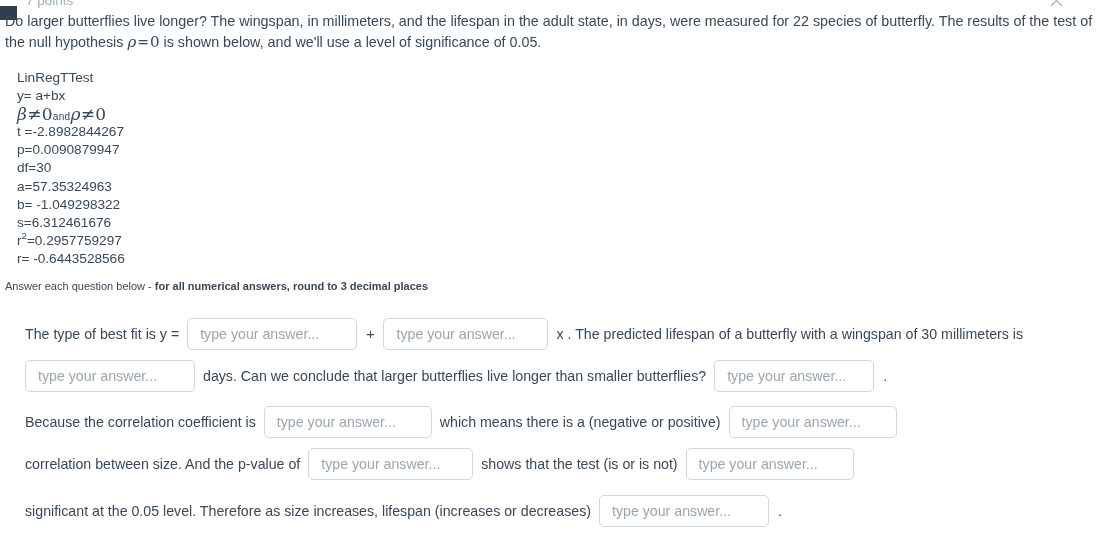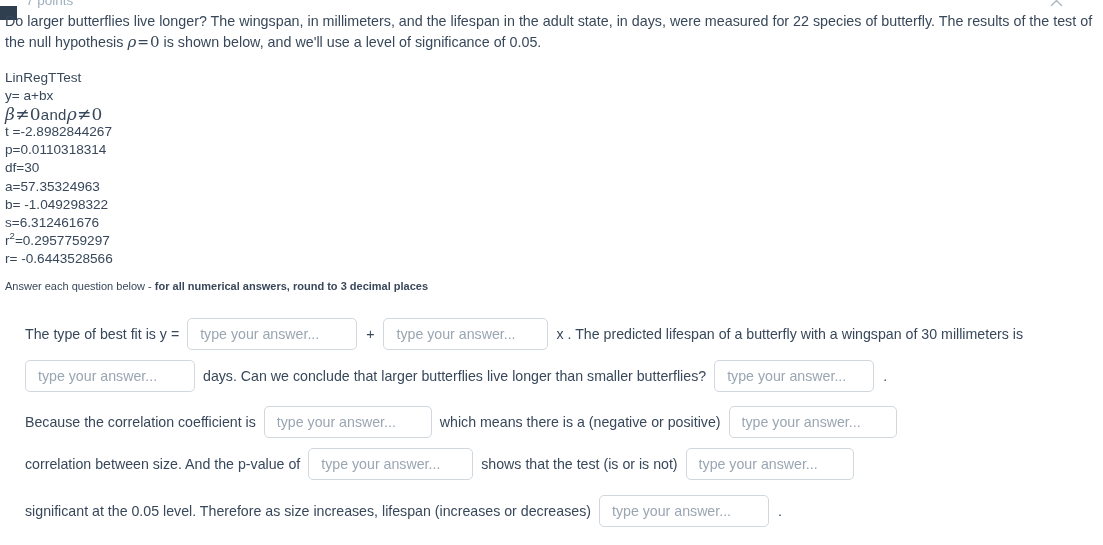--- a/index.html
+++ b/index.html
@@ -87,30 +87,30 @@
   
   #calc-block {
     position: absolute;
     left: 5px;
     top: 69px;
     font-size: 13.6px;
     line-height: 18.1px;
     color: #38485a;
     white-space: nowrap;
   }
-  #calc-block .line { height: 18.1px; }
+  #calc-block .line { height: 18.1px; margin-left: 12px; }
   #calc-block .bigmath {
     font-family: "DejaVu Serif", serif;
     font-size: 17px;
     letter-spacing: 0.3px;
   }
   #calc-block .bigmath .it { font-style: italic; }
   #calc-block .and-word {
     font-family: "Liberation Sans", sans-serif;
-    font-size: 15px;
+    font-size: 10px;
     font-style: normal;
   }
   .sup2 {
     font-size: 9.6px;
     vertical-align: super;
     line-height: 0;
   }
 
   
   #answer-instructions {
@@ -182,21 +182,21 @@
 
   <div id="prompt">
     <span>Do larger butterflies live longer? The wingspan, in millimeters, and the lifespan in the adult state, in days, were measured for 22 species of butterfly. The results of the test of the null hypothesis </span><span class="mathvar">ρ</span><span class="matheq">=</span><span class="mathnum">0</span><span> is shown below, and we'll use a level of significance of 0.05.</span>
   </div>
 
   <div id="calc-block">
     <div class="line">LinRegTTest</div>
     <div class="line">y= a+bx</div>
     <div class="line bigmath"><span class="it">β</span><span>≠</span><span>0</span><span class="and-word">and</span><span class="it">ρ</span><span>≠</span><span>0</span></div>
     <div class="line">t =-2.8982844267</div>
-    <div class="line">p=0.0110318314</div>
+    <div class="line">p=0.0090879947</div>
     <div class="line">df=30</div>
     <div class="line">a=57.35324963</div>
     <div class="line">b= -1.049298322</div>
     <div class="line">s=6.312461676</div>
     <div class="line"><span>r</span><span class="sup2">2</span><span>=0.2957759297</span></div>
     <div class="line">r= -0.6443528566</div>
   </div>
 
   <div id="answer-instructions">
     <span>Answer each question below - </span><b>for all numerical answers, round to 3 decimal places</b>

